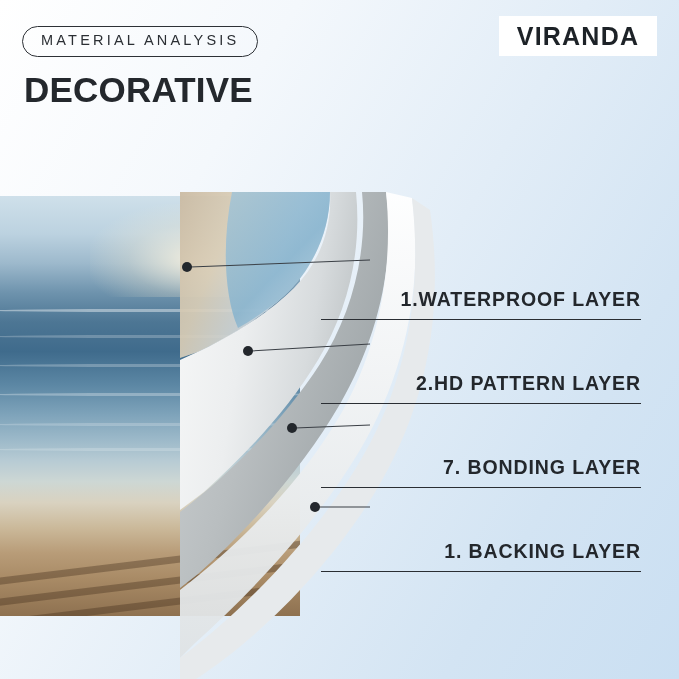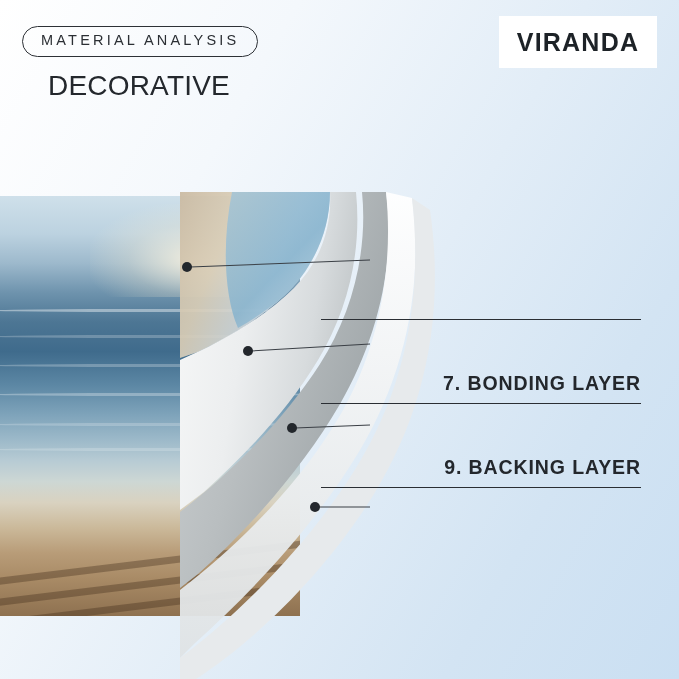--- a/index.html
+++ b/index.html
@@ -31,34 +31,33 @@
     font-size: 14.5px;
     letter-spacing: 3.2px;
     color: #2b2f34;
     font-weight: 400;
     white-space: nowrap;
   }
   .title {
     position: absolute;
     left: 24px;
     top: 68px;
-    font-size: 28px;
+    font-size: 35px;
     line-height: 1.26;
-    font-weight: 400;
+    font-weight: 700;
     letter-spacing: 0.2px;
     color: #24282d;
     white-space: pre;
-    margin-left: 24px;
   }
   .brand-box {
     position: absolute;
     right: 22px;
     top: 16px;
     width: 158px;
-    height: 52px;
+    height: 40px;
     background: #ffffff;
     display: flex;
     align-items: center;
     justify-content: center;
   }
   .brand-box span {
     font-size: 25px;
     font-weight: 700;
     letter-spacing: 1.2px;
     color: #1d2227;
@@ -260,25 +259,30 @@
     <line x1="318" y1="507" x2="370" y2="507" stroke="#3a3f45" stroke-width="1.1"></line>
 
     <circle cx="187" cy="267" r="5" fill="#23272c"></circle>
     <circle cx="248" cy="351" r="5" fill="#23272c"></circle>
     <circle cx="292" cy="428" r="5" fill="#23272c"></circle>
     <circle cx="315" cy="507" r="5" fill="#23272c"></circle>
   </svg>
 
   <div class="labels">
     <div class="label-row">
+      <div class="txt">1.WATERPROOF LAYER</div>
+      <div class="rule"></div>
+    </div>
+    <div class="label-row">
+      <div class="txt">2.HD PATTERN LAYER</div>
       <div class="rule"></div>
     </div>
     <div class="label-row">
       <div class="txt">7. BONDING LAYER</div>
       <div class="rule"></div>
     </div>
     <div class="label-row">
-      <div class="txt">9. BACKING LAYER</div>
+      <div class="txt">1. BACKING LAYER</div>
       <div class="rule"></div>
     </div>
   </div>
 
 </div>
 
 </body></html>

